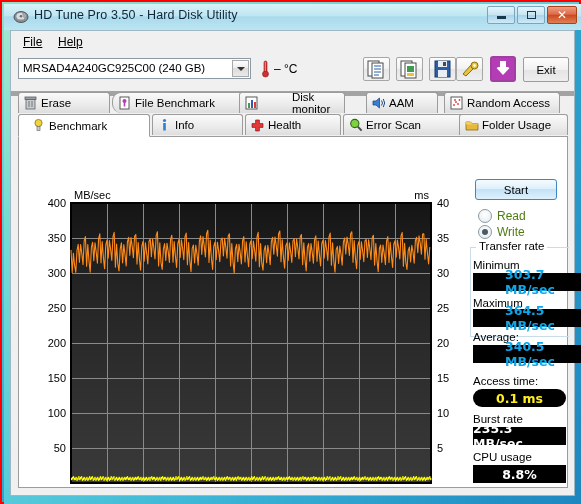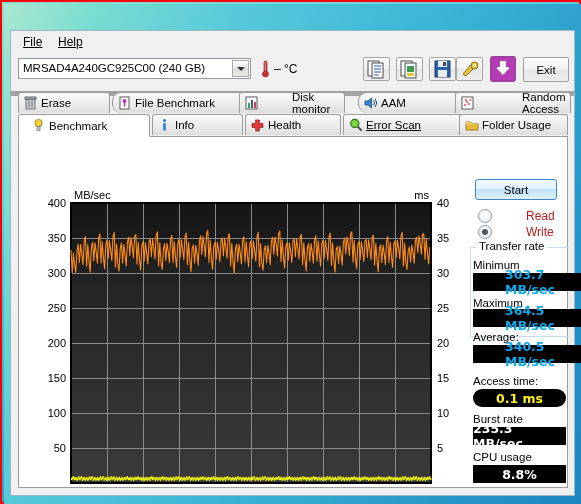--- a/index.html
+++ b/index.html
@@ -220,27 +220,27 @@
     background: #ffffff;
     border-bottom: 1px solid #ffffff;
     z-index: 5;
     font-weight: normal;
     padding-left: 12px;
   }
   
   #tab-erase          { left: 7px;   top: 1px;  width: 92px; }
   #tab-file-benchmark { left: 101px; top: 1px;  width: 148px; border-radius: 9px; }
   #tab-disk-monitor   { left: 228px; top: 1px;  width: 106px; gap: 30px; }
-  #tab-aam            { left: 347px; top: 1px;  width: 104px; border-radius: 9px; }
-  #tab-random-access  { left: 444px; top: 1px;  width: 116px; gap: 44px; }
+  #tab-aam            { left: 355px; top: 1px;  width: 72px; }
+  #tab-random-access  { left: 433px; top: 1px;  width: 116px; }
   
   #tab-benchmark      { left: 7px;   top: 23px; width: 132px; height: 23px; }
   #tab-info           { left: 141px; top: 23px; width: 91px; }
   #tab-health         { left: 234px; top: 23px; width: 96px; }
-  #tab-error-scan     { left: 332px; top: 23px; width: 133px; text-decoration: underline; }
+  #tab-error-scan     { left: 332px; top: 23px; width: 133px; }
   #tab-folder-usage   { left: 448px; top: 23px; width: 109px; }
 
   
   #tab-page {
     position: absolute;
     left: 7px; top: 105px;
     width: 550px; height: 352px;
     background: #ffffff;
     border: 1px solid #9c9c9c;
     box-sizing: border-box;
@@ -269,24 +269,23 @@
     border: 1px solid #3c87c4;
     border-radius: 3px;
     font-size: 11.5px;
     color: #000;
     display: flex; align-items: center; justify-content: center;
   }
   .radio-row {
     position: absolute;
     left: 22px;
     font-size: 12px;
-    color: #b91c1c;
+    color: #4d7c0f;
     display: flex;
     align-items: center;
-    gap: 29px;
   }
   #radio-read  { top: 72px; }
   #radio-write { top: 88px; }
   .radio-mark {
     width: 12px; height: 12px;
     border-radius: 50%;
     border: 1px solid #8d9aa4;
     background: radial-gradient(circle at 50% 38%, #ffffff 0%, #eef3f6 60%, #dfe7ec 100%);
     margin-right: 5px;
     position: relative;
@@ -352,20 +351,43 @@
   #value-burst-rate  { top: 290px; }
   #label-cpu-usage   { top: 314px; }
   #value-cpu-usage   { top: 328px; }
 </style>
 </head>
 <body>
 
 <div id="window-frame">
   <div id="aero-frame">
 
+    <div id="title-bar">
+      <svg id="title-icon" viewBox="0 0 16 16">
+        <ellipse cx="8" cy="8" rx="7" ry="5.5" fill="#8a8f94" stroke="#555a5e" stroke-width="1"></ellipse>
+        <ellipse cx="8" cy="7.2" rx="4.6" ry="3.4" fill="#d8dde1"></ellipse>
+        <circle cx="8" cy="7.2" r="1.3" fill="#6b7075"></circle>
+        <path d="M10.5 4 L13.5 10.5 L12 11 L9.5 4.6 Z" fill="#b9bec2" stroke="#6b7075" stroke-width="0.5"></path>
+      </svg>
+      <div id="title-text">HD Tune Pro 3.50 - Hard Disk Utility</div>
+
+      <div class="win-btn" id="btn-minimize">
+        <div class="win-glyph">
+            <span class="min-bar"></span>
+          </div>
+      </div>
+      <div class="win-btn" id="btn-maximize">
+        <div class="win-glyph">
+            <span class="max-box"></span>
+          </div>
+      </div>
+      <div class="win-btn" id="btn-close">
+        <div class="win-glyph">✕</div>
+      </div>
+    </div>
 
     <div id="client">
 
       <div id="menu-bar">
         <div class="menu-item" id="menu-file">
           <u>File</u>
         </div>
         <div class="menu-item" id="menu-help">
           <u>Help</u>
         </div>

